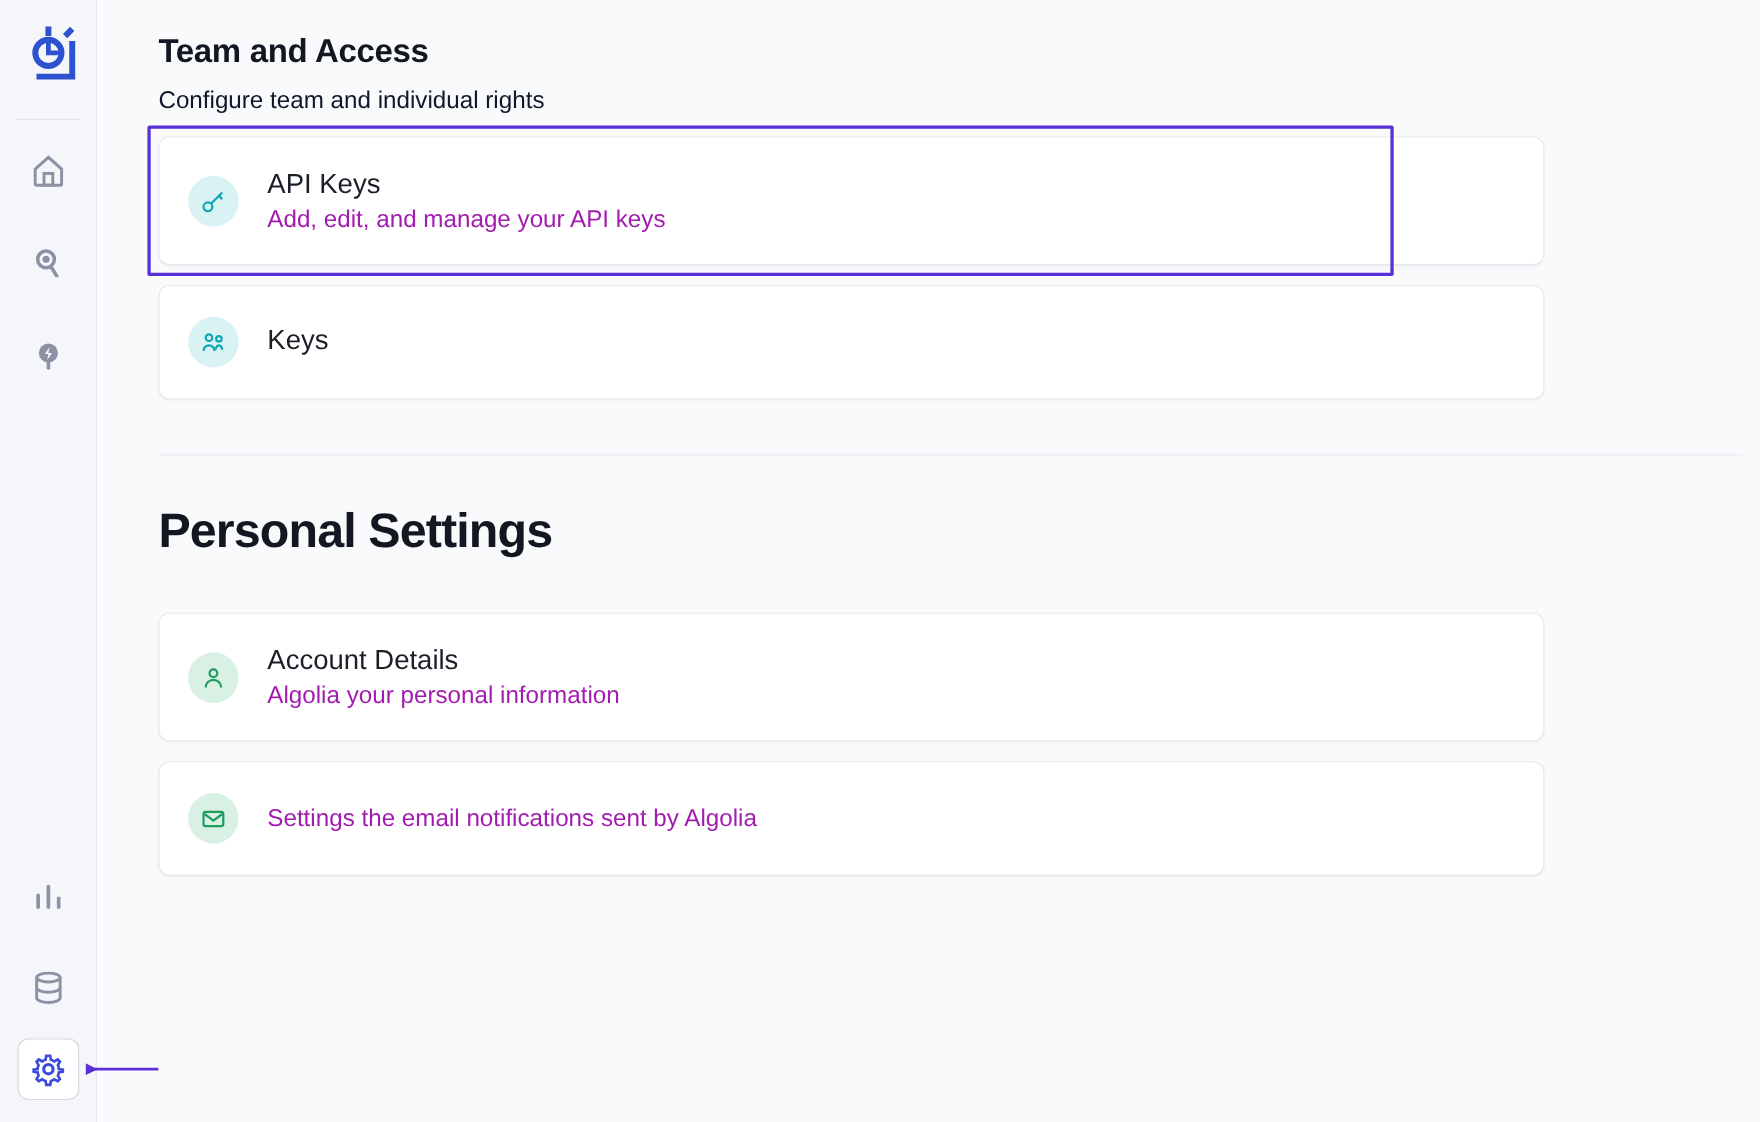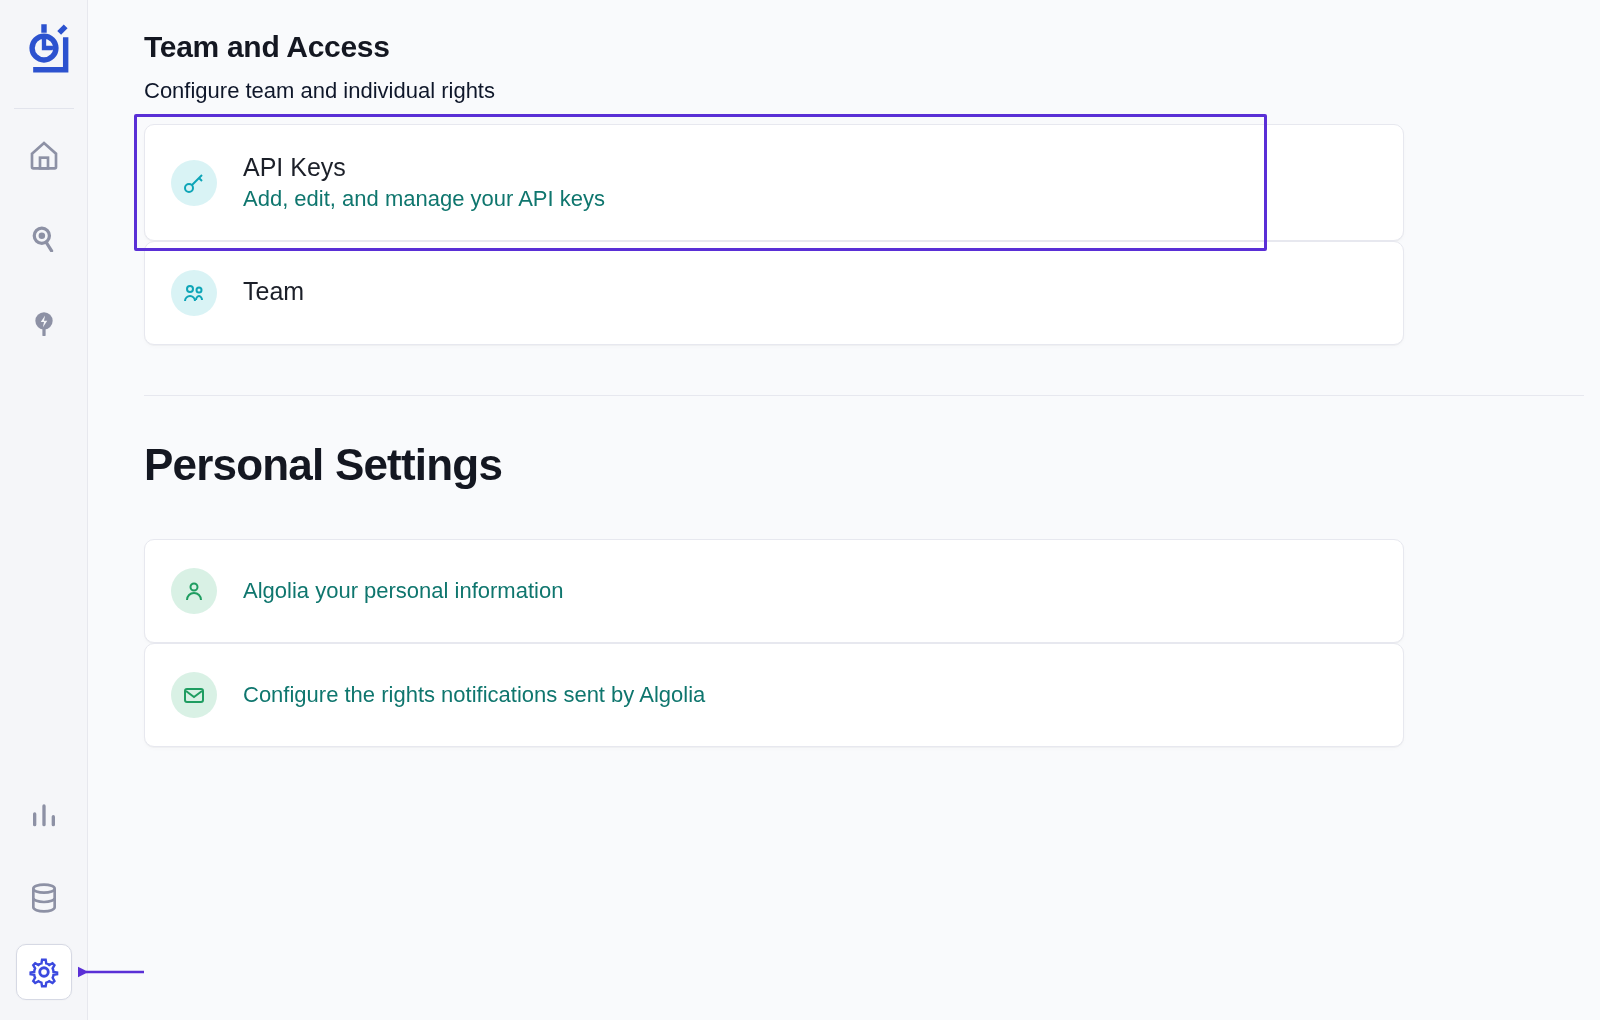--- a/index.html
+++ b/index.html
@@ -85,21 +85,21 @@
     letter-spacing: -0.3px;
     color: #141721;
     margin-bottom: 14px;
   }
   .section-sub {
     font-size: 22px;
     color: #0f172a;
     margin-bottom: 20px;
   }
 
-  .cards { display: flex; flex-direction: column; }
+  .cards { display: flex; flex-direction: column; gap: 18px; }
 
   .card-outer { position: relative; }
   .highlight-border {
     position: absolute;
     top: -10px; left: -10px;
     right: 0px;
     bottom: -10px;
     border: 3px solid #5a2fd6;
     border-radius: 2px;
     pointer-events: none;
@@ -130,21 +130,21 @@
   .card .avatar.green { background: #d9f1e5; color: #1f9d61; }
   .card .avatar svg { width: 24px; height: 24px; }
   .card .title {
     font-size: 25px;
     font-weight: 500;
     color: #1b1f28;
     margin-bottom: 4px;
   }
   .card .desc {
     font-size: 22px;
-    color: #0f766e;
+    color: #a21caf;
     font-weight: 400;
   }
 
   .section-spacer {
     height: 1px;
     background: #e7e8ef;
     margin: 50px 0 44px;
   }
 
   .big-heading {
@@ -264,56 +264,57 @@
         <div class="card">
           <div class="avatar teal">
             <svg viewBox="0 0 24 24" fill="none" stroke="currentColor" stroke-width="2">
               <circle cx="8" cy="8" r="3"></circle>
               <circle cx="17" cy="9" r="2.5"></circle>
               <path d="M3 20c0-3 2.5-5 5-5s5 2 5 5"></path>
               <path d="M14 19c0-2 1.5-4 3-4s3 2 3 4"></path>
             </svg>
           </div>
           <div>
-            <div class="title">Team</div>
+            <div class="title">Keys</div>
           </div>
         </div>
       </div>
     </div>
 
     <div class="section-spacer"></div>
 
     <h1 class="big-heading">Personal Settings</h1>
 
     <div class="cards">
 
       <div class="card-outer">
         <div class="card">
           <div class="avatar green">
             <svg viewBox="0 0 24 24" fill="none" stroke="currentColor" stroke-width="2">
               <circle cx="12" cy="8" r="3.5"></circle>
               <path d="M5 21c0-4 3-7 7-7s7 3 7 7"></path>
             </svg>
           </div>
           <div>
+            <div class="title">Account Details</div>
             <div class="desc">Algolia your personal information</div>
           </div>
         </div>
       </div>
 
       <div class="card-outer">
         <div class="card">
           <div class="avatar green">
             <svg viewBox="0 0 24 24" fill="none" stroke="currentColor" stroke-width="2">
               <rect x="3" y="6" width="18" height="13" rx="2"></rect>
               <path d="M4 8l8 6 8-6"></path>
             </svg>
           </div>
           <div>
-            <div class="desc">Configure the rights notifications sent by Algolia</div>
+            <div class="desc">Settings the email notifications sent by Algolia</div>
           </div>
         </div>
       </div>
     </div>
 
   </main>
 
 </div>
 
 </body></html>

